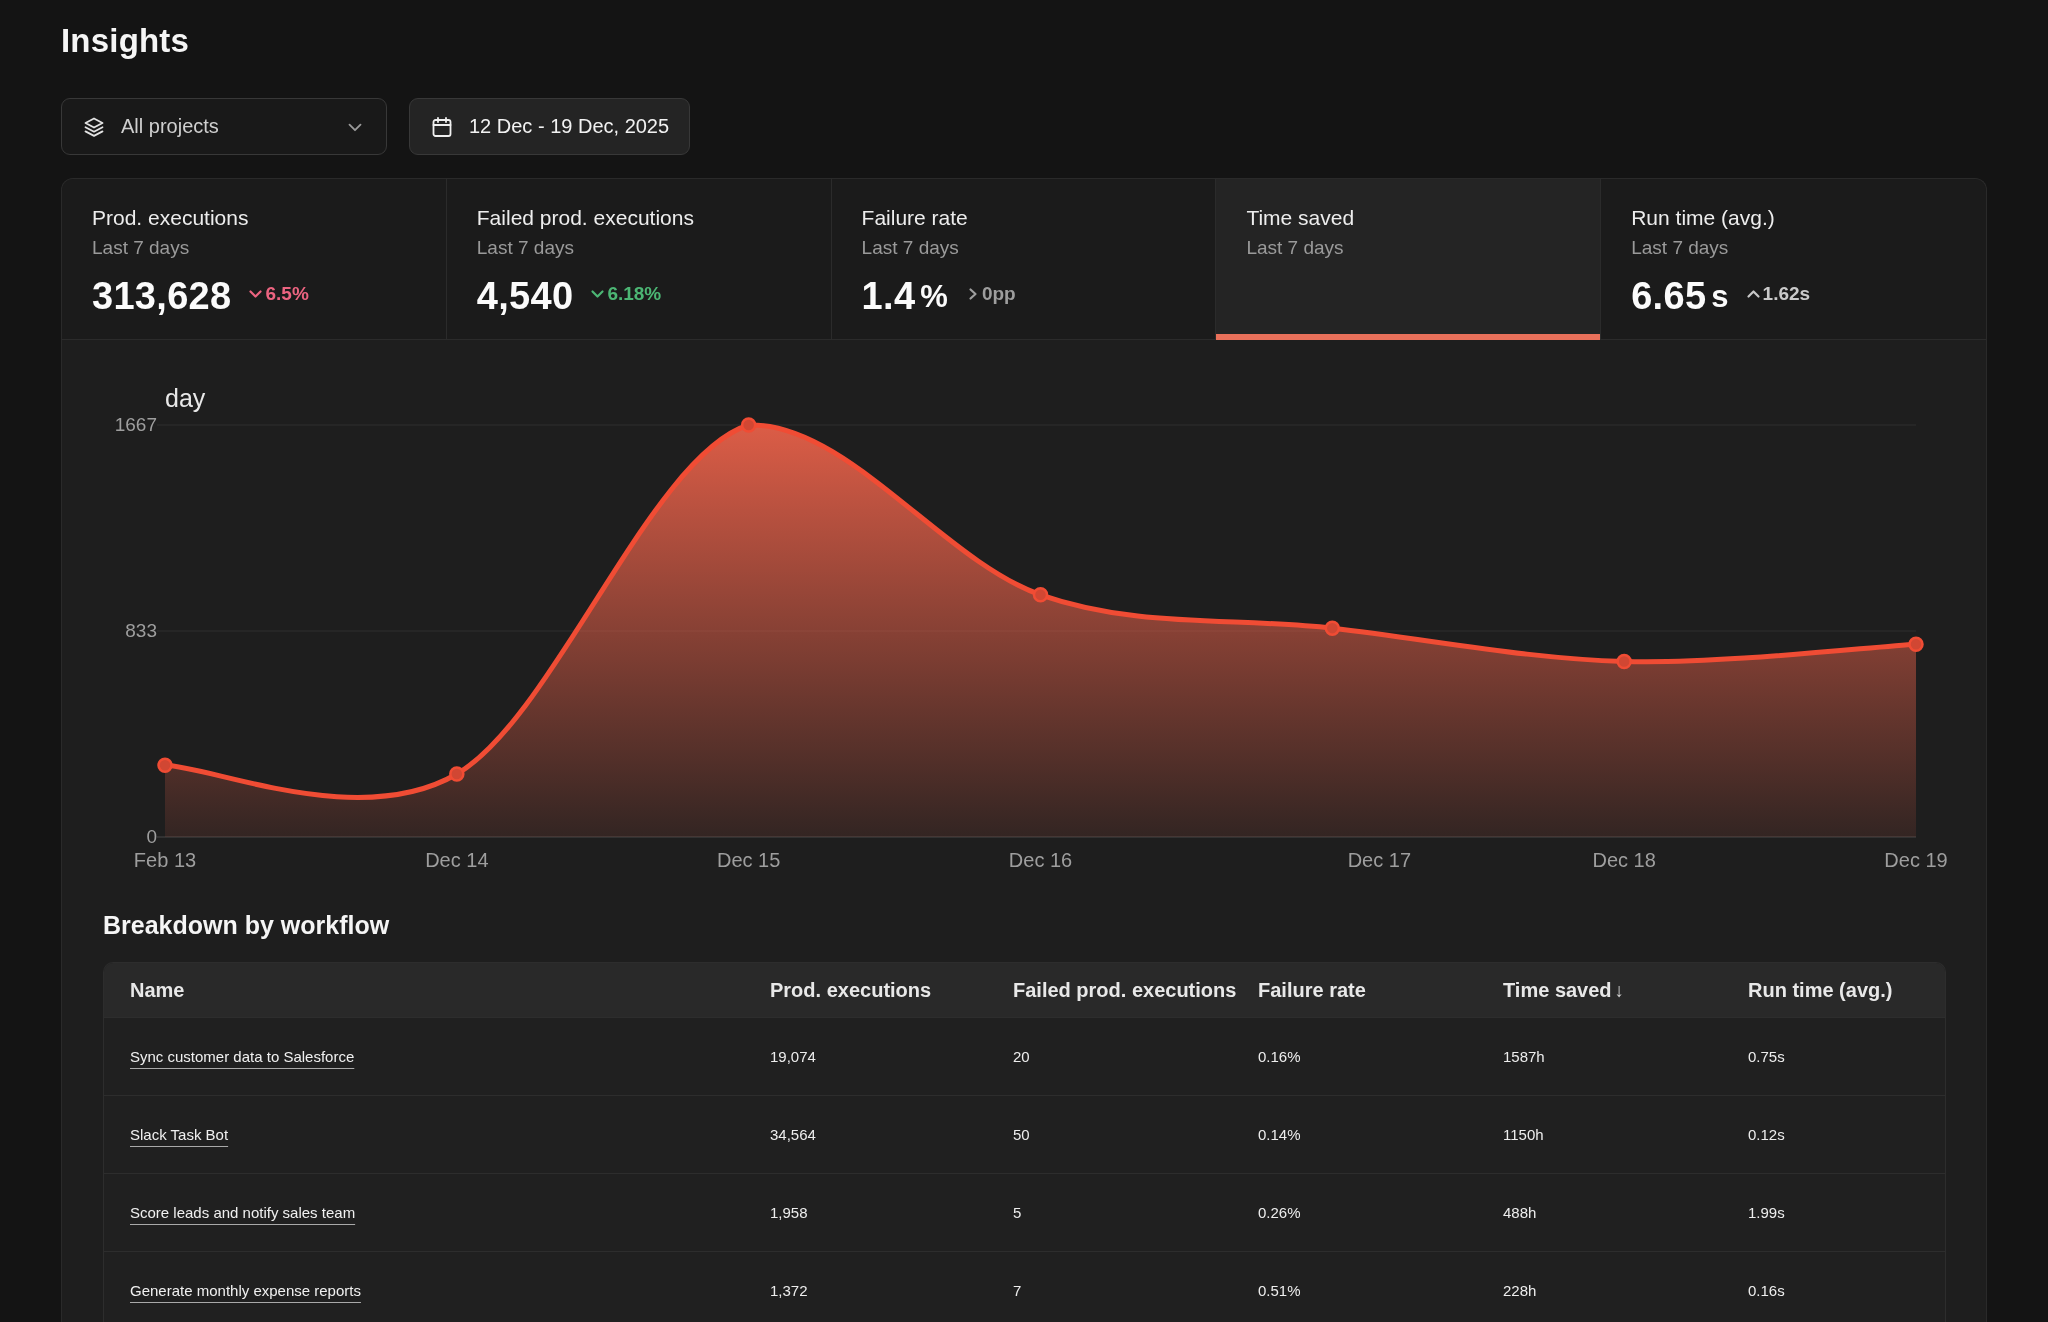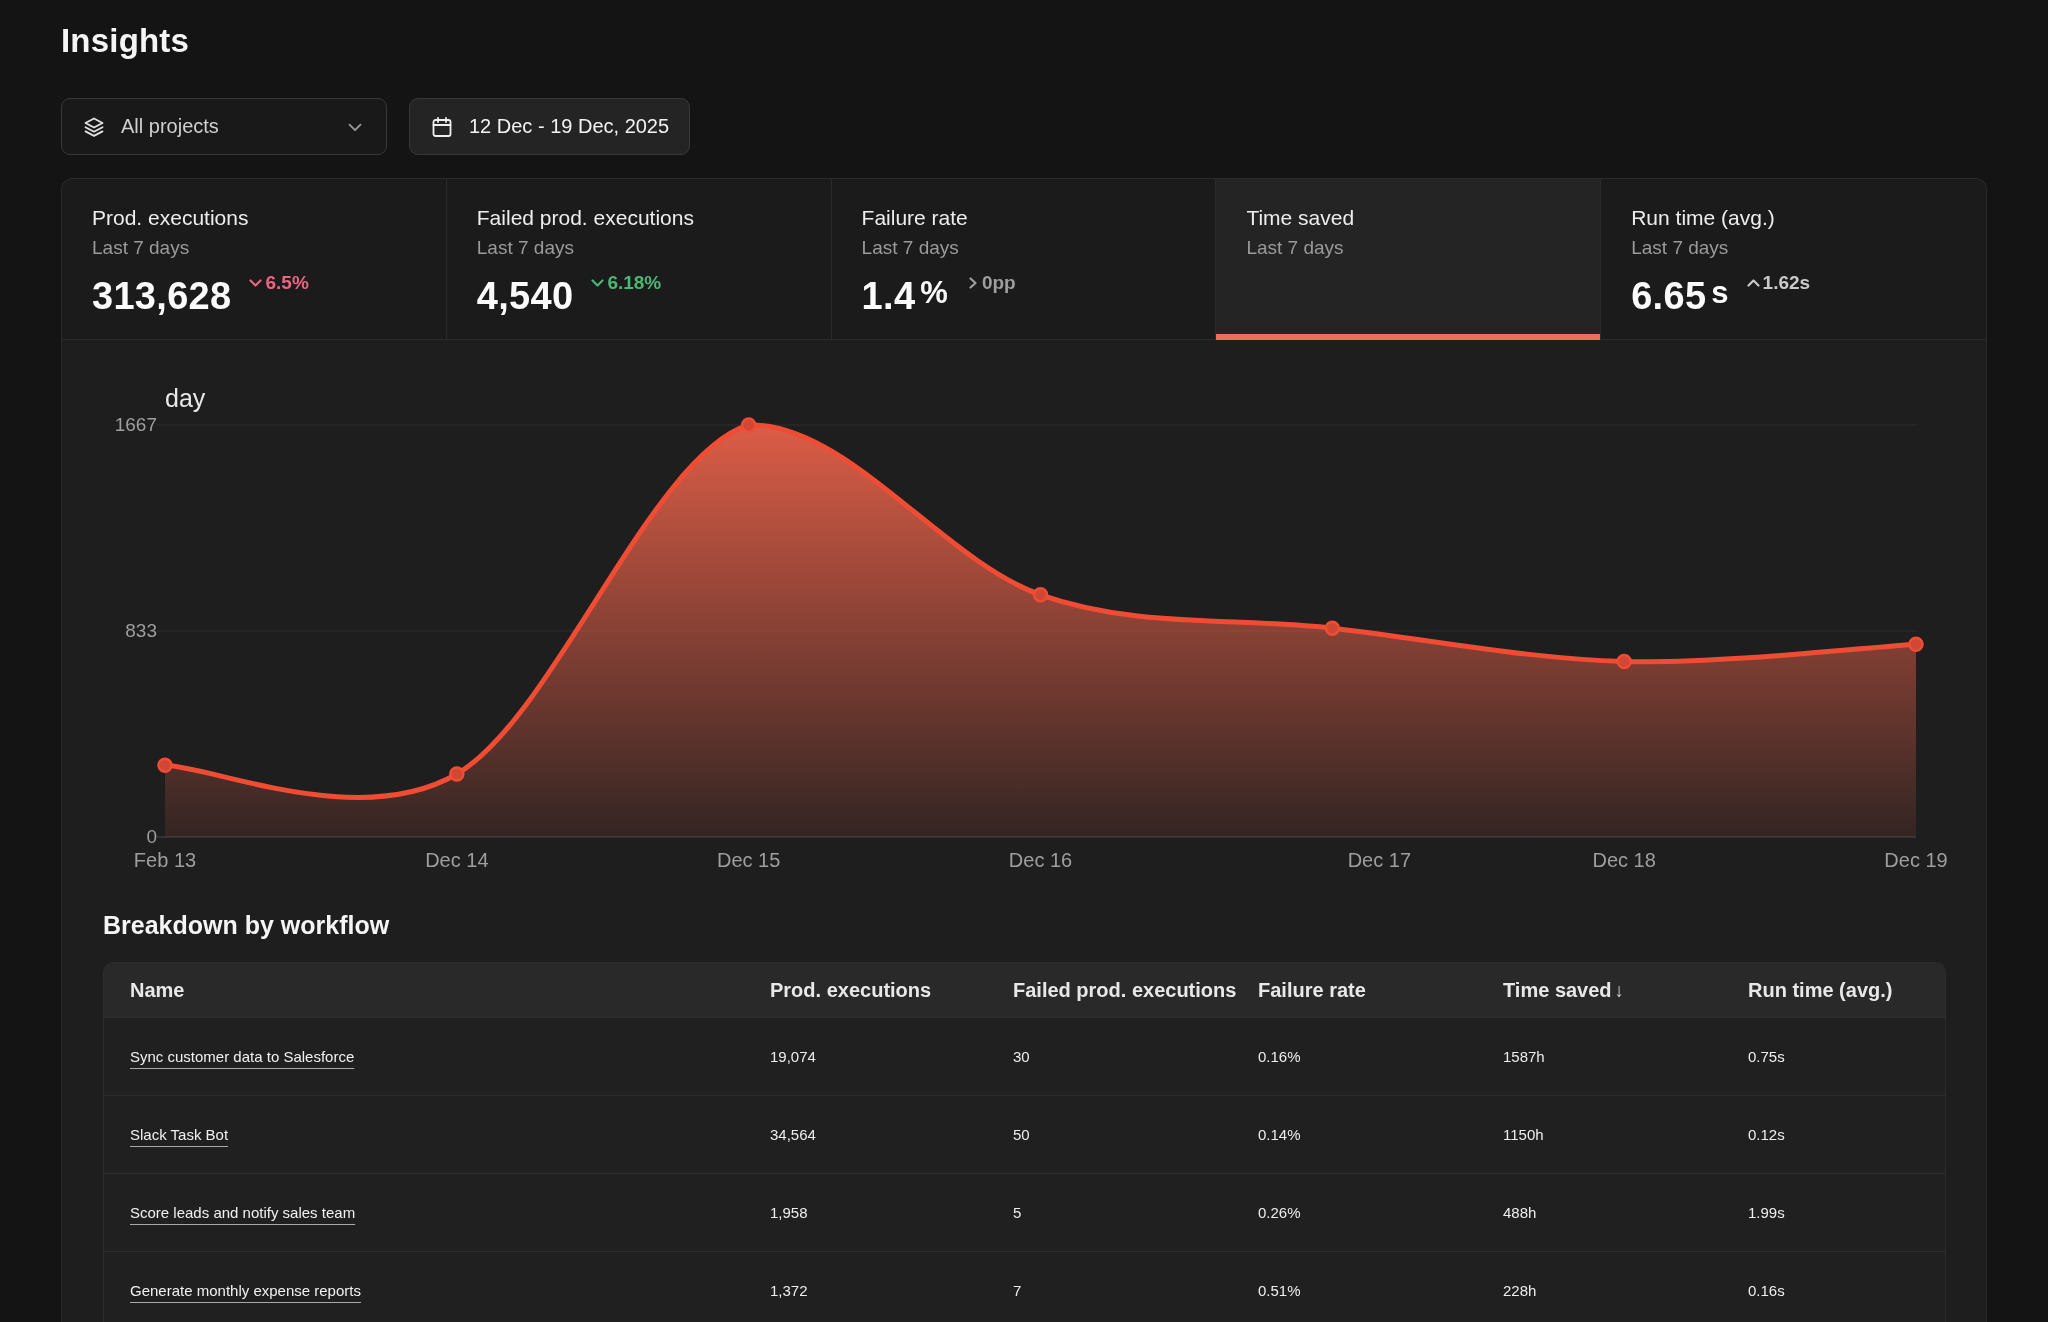--- a/index.html
+++ b/index.html
@@ -38,21 +38,21 @@
   .stat { position:relative; padding:27px 24px 0 30px; border-right:1px solid #2b2b2b; cursor:pointer; }
   .stat:last-child { border-right:none; border-radius:0 12px 0 0; }
   .stat:first-child { border-radius:12px 0 0 0; }
   .stat.selected { background:#242424; }
   .stat.selected::after {
     content:""; position:absolute; left:0; right:0; bottom:-1px; height:6px;
     background:var(--accent-bar,#e9705a);
   }
   .stat-title { font-size:21px; color:#ededed; font-weight:400; }
   .stat-period { font-size:19px; color:#9a9a9a; margin-top:7px; }
-  .stat-value-row { display:flex; align-items:flex-start; margin-top:16px; }
+  .stat-value-row { display:flex; align-items:center; margin-top:16px; }
   .stat-value { font-size:38px; font-weight:700; color:#fbfbfb; letter-spacing:.3px; }
   .stat-unit { font-size:31px; font-weight:700; color:#fbfbfb; margin-left:5px; }
   .stat-delta { display:inline-flex; align-items:center; gap:2px; margin-left:17px;
                 font-size:19px; font-weight:600; position:relative; top:-3px; }
   .delta-icon { display:inline-flex; align-items:center; }
   .delta-red   { color:#ec6480; }
   .delta-green { color:#4cb674; }
   .delta-gray  { color:#9e9e9e; }
   .delta-light { color:#c9c9c9; }
 
@@ -229,21 +229,21 @@
           <div class="cell">Name</div>
           <div class="cell">Prod. executions</div>
           <div class="cell">Failed prod. executions</div>
           <div class="cell">Failure rate</div>
           <div class="cell">Time saved<span class="sort-arrow">↓</span></div>
           <div class="cell">Run time (avg.)</div>
         </div>
         <div class="trow">
           <div class="cell"><a class="wf-link">Sync customer data to Salesforce</a></div>
           <div class="cell">19,074</div>
-          <div class="cell">30</div>
+          <div class="cell">20</div>
           <div class="cell">0.16%</div>
           <div class="cell">1587h</div>
           <div class="cell">0.75s</div>
         </div>
         <div class="trow">
           <div class="cell"><a class="wf-link">Slack Task Bot</a></div>
           <div class="cell">34,564</div>
           <div class="cell">50</div>
           <div class="cell">0.14%</div>
           <div class="cell">1150h</div>

